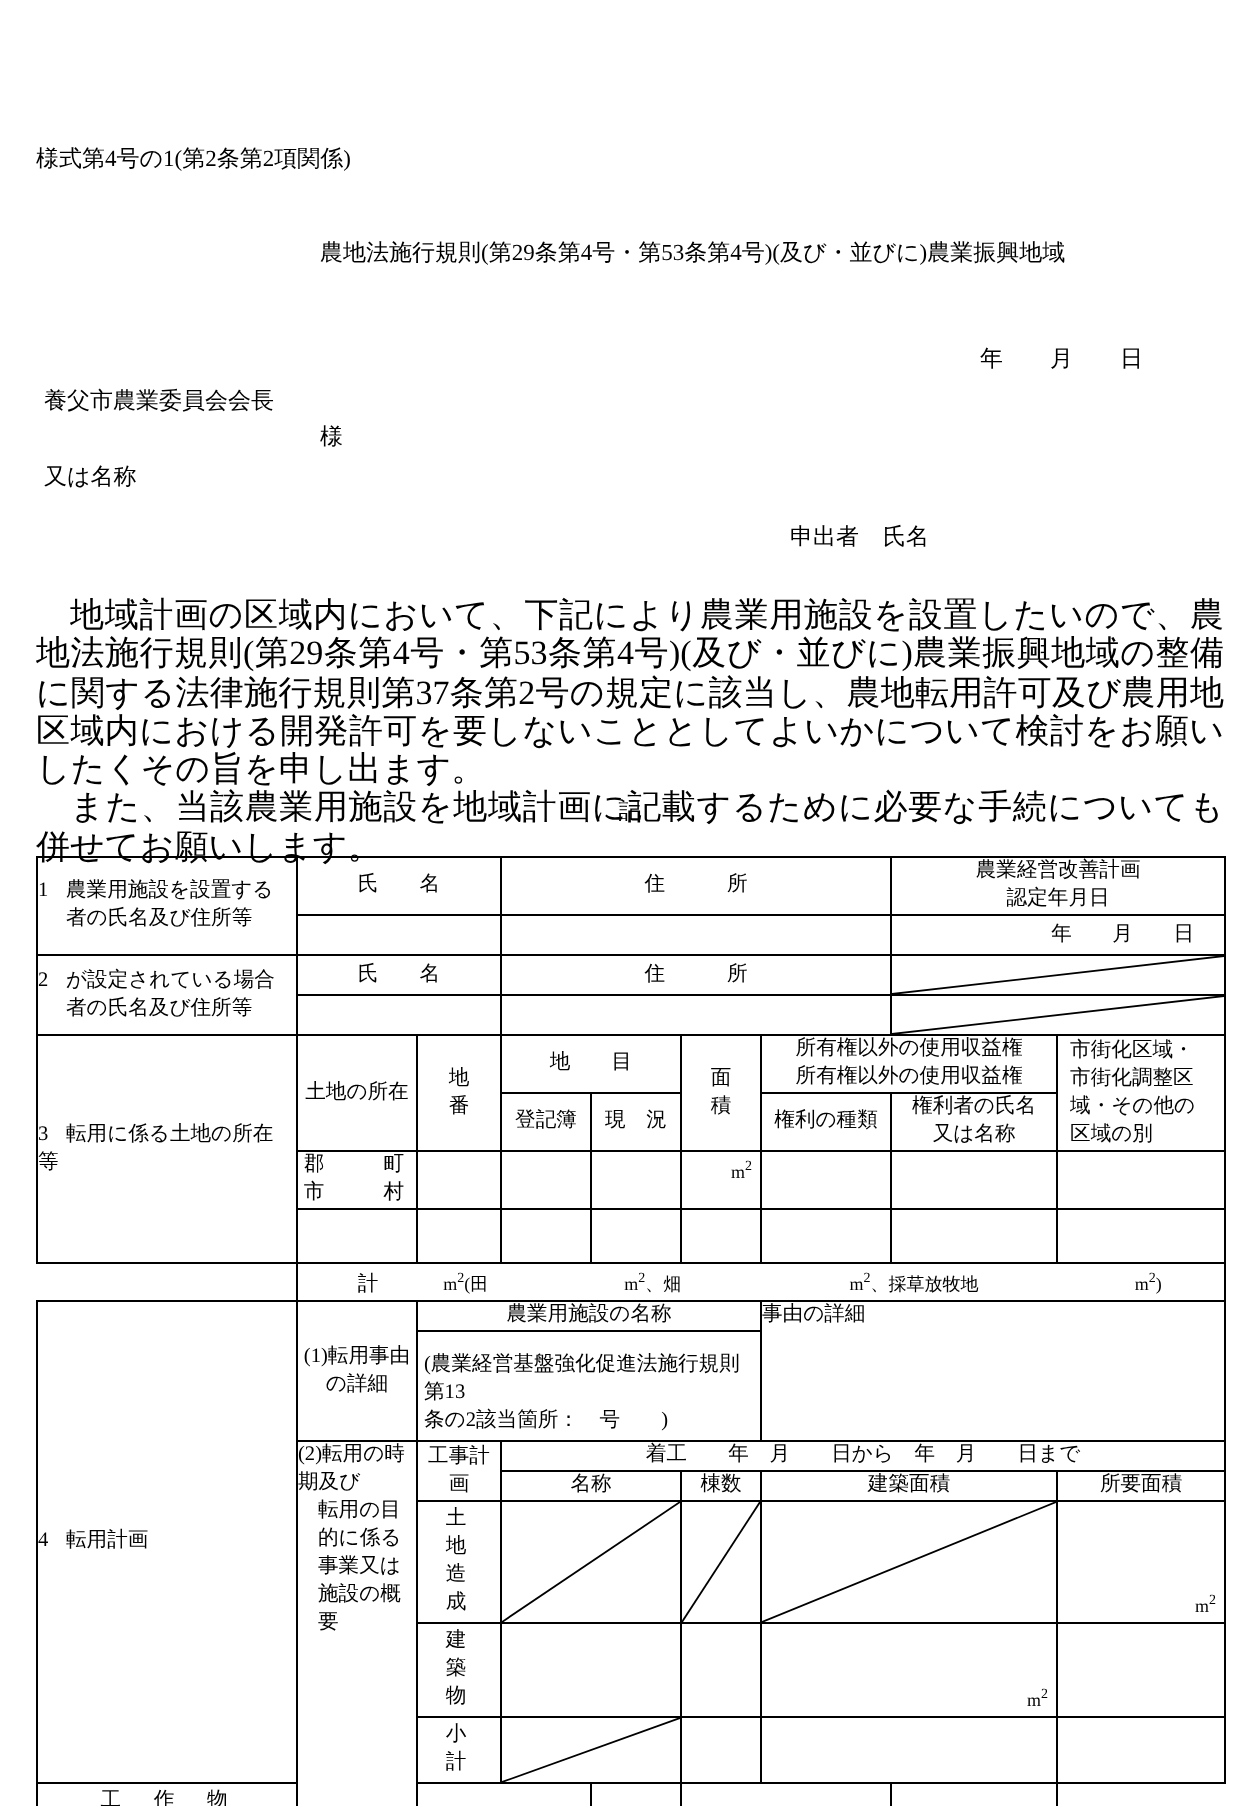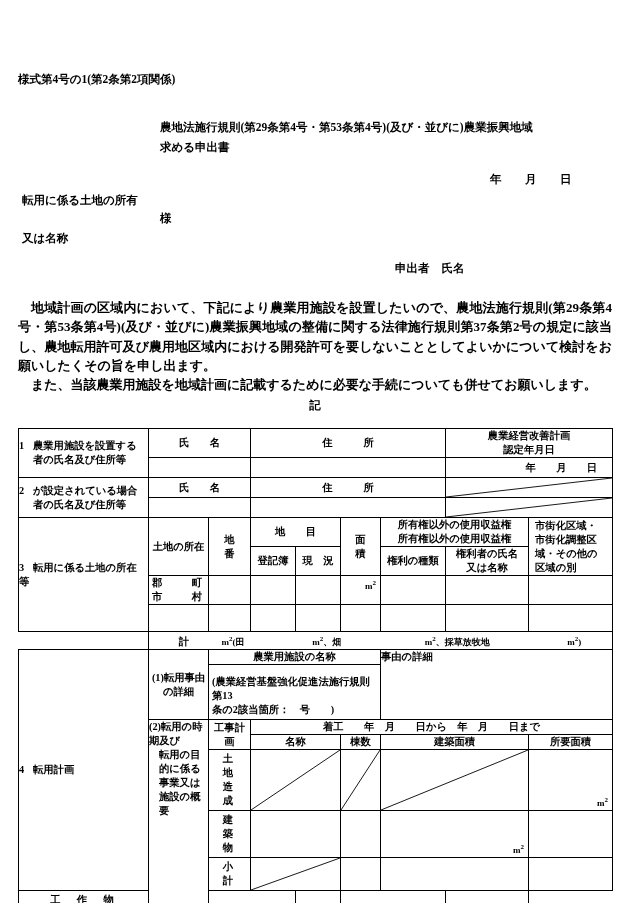--- a/index.html
+++ b/index.html
@@ -14,21 +14,20 @@
     color: #000000;
     font-size: 11px;
     position: relative;
     overflow: hidden;
   }
   .page {
     position: relative;
     width: 630px;
     height: 805px;
     padding: 0;
-    font-weight: bold;
   }
 
   
   .form-no {
     position: absolute;
     left: 18px;
     top: 72px;
     font-size: 11.5px;
     letter-spacing: 0px;
     white-space: nowrap;
@@ -79,21 +78,21 @@
     font-size: 11.5px;
     white-space: nowrap;
   }
   .applicant .gap { display: inline-block; width: 12px; }
 
   .body-para {
     position: absolute;
     left: 18px;
     top: 298px;
     width: 594px;
-    font-size: 13px;
+    font-size: 17px;
     line-height: 19.3px;
     text-align: justify;
   }
   .body-para p { margin: 0; text-indent: 1em; }
 
   .ki {
     position: absolute;
     left: 0;
     top: 398px;
     width: 630px;
@@ -153,26 +152,25 @@
 </style>
 </head>
 <body>
 
 <div class="page">
 
   <div class="form-no">様式第4号の1(第2条第2項関係)</div>
 
   <div class="doc-title">
     <div>農地法施行規則(第29条第4号・第53条第4号)(及び・並びに)農業振興地域</div>
-    <div>求める申出書</div>
   </div>
 
   <div class="date-line">年　月　日</div>
 
-  <div class="addressee-1">転用に係る土地の所有</div>
+  <div class="addressee-1">養父市農業委員会会長</div>
   <div class="addressee-sama">様</div>
   <div class="addressee-2">又は名称</div>
 
   <div class="applicant">
     <span>申出者</span><span class="gap"></span><span>氏名</span>
   </div>
 
   <div class="body-para">
     <p>地域計画の区域内において、下記により農業用施設を設置したいので、農地法施行規則(第29条第4号・第53条第4号)(及び・並びに)農業振興地域の整備に関する法律施行規則第37条第2号の規定に該当し、農地転用許可及び農用地区域内における開発許可を要しないこととしてよいかについて検討をお願いしたくその旨を申し出ます。</p>
     <p>また、当該農業用施設を地域計画に記載するために必要な手続についても併せてお願いします。</p>

